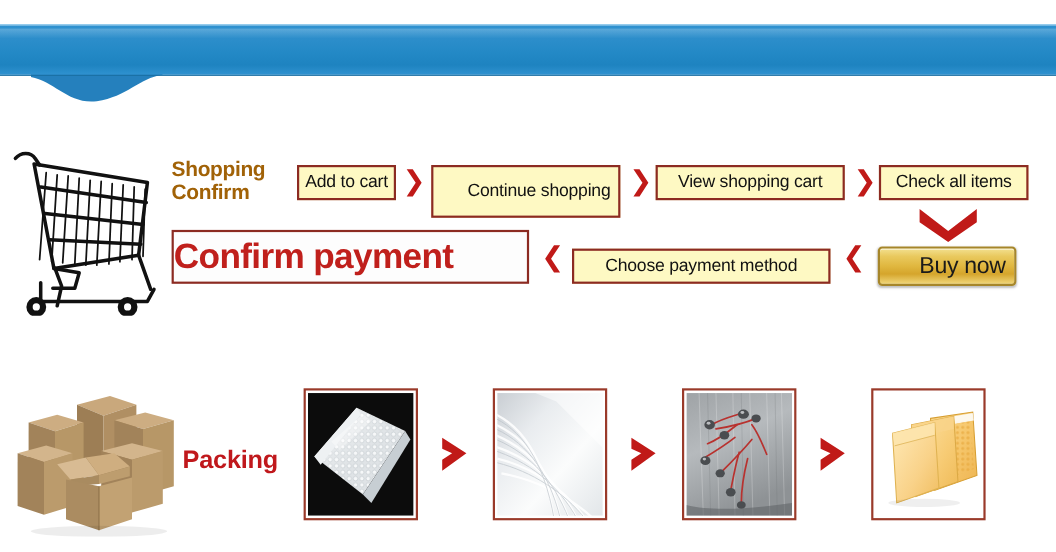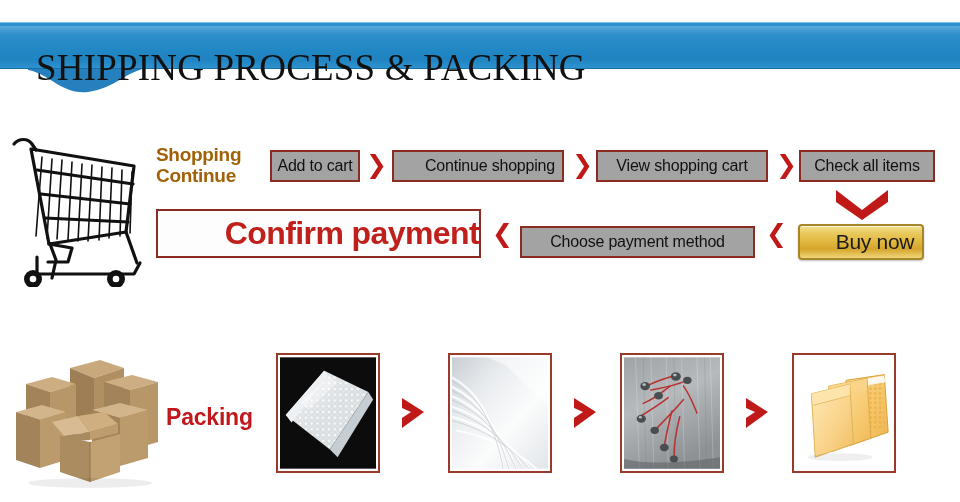--- a/index.html
+++ b/index.html
@@ -80,21 +80,21 @@
     color: #a16207;
     font-size: 19px;
     font-weight: bold;
     line-height: 21px;
     letter-spacing: -.3px;
   }
 
   .flowbox {
     position: absolute;
     border: 2px solid #8c2b22;
-    background: #a3a3a3;
+    background: #fef9c3;
     box-sizing: border-box;
     color: #111111;
     font-family: "Liberation Sans", sans-serif;
     display: flex;
     align-items: center;
     justify-content: center;
     white-space: nowrap;
     font-size: 16px;
     letter-spacing: -.2px;
   }
@@ -111,21 +111,21 @@
     position: absolute;
     left: 156px;
     top: 209px;
     width: 325px;
     height: 49px;
     border: 2px solid #8c2b22;
     background: #fdfdfd;
     box-sizing: border-box;
     display: flex;
     align-items: center;
-    justify-content: flex-end;
+    justify-content: flex-start;
   }
   #confirm-text {
     color: #c0201c;
     font-size: 32px;
     font-weight: bold;
     letter-spacing: -.6px;
     white-space: nowrap;
   }
 
   #buy-now {
@@ -201,21 +201,20 @@
 <div id="banner-wrap">
 
   <div id="banner-tail">
     <svg viewBox="0 0 120 32" preserveAspectRatio="none" aria-hidden="true">
       <path d="M0,0 L120,0 L120,6 C98,9 88,26 60,30 C34,33 22,12 0,8 Z" fill="#2580bd"></path>
     </svg>
   </div>
 
   <div id="banner-bar"></div>
 
-  <div id="banner-title">SHIPPING PROCESS &amp; PACKING</div>
 </div>
 
 <div id="cart-icon">
   <svg viewBox="0 0 146 155" aria-hidden="true">
     <g fill="none" stroke="#111111" stroke-width="3.2" stroke-linejoin="round" stroke-linecap="round">
 
       <path d="M10,12 C15,6 24,6 28,12 L32,18"></path>
 
       <path d="M27,17 L130,34 L122,100 L45,112 Z"></path>
 
@@ -249,28 +248,28 @@
       <circle cx="29" cy="147" r="9" fill="#111111"></circle>
       <circle cx="29" cy="147" r="3.3" fill="#ffffff"></circle>
       <circle cx="112" cy="147" r="9" fill="#111111"></circle>
       <circle cx="112" cy="147" r="3.3" fill="#ffffff"></circle>
     </g>
   </svg>
 </div>
 
 <div id="process-label">
   <span>Shopping</span><br>
-  <span>Continue</span>
+  <span>Confirm</span>
 </div>
 
 <div class="flowbox" style="left:270px; top:150px; width:90px; height:32px;">Add to cart</div>
 
 <div class="chev" style="left:366px; top:152px; font-size:25px;">❯</div>
 
-<div class="flowbox" style="left:392px; top:150px; width:172px; height:32px;padding-left:24px;">Continue shopping</div>
+<div class="flowbox" style="left:392px; top:150px; width:172px; height:48px;padding-left:24px;">Continue shopping</div>
 
 <div class="chev" style="left:572px; top:152px; font-size:25px;">❯</div>
 
 <div class="flowbox" style="left:596px; top:150px; width:172px; height:32px;">View shopping cart</div>
 
 <div class="chev" style="left:776px; top:152px; font-size:25px;">❯</div>
 
 <div class="flowbox" style="left:799px; top:150px; width:136px; height:32px;">Check all items</div>
 
 <div id="down-arrow">

